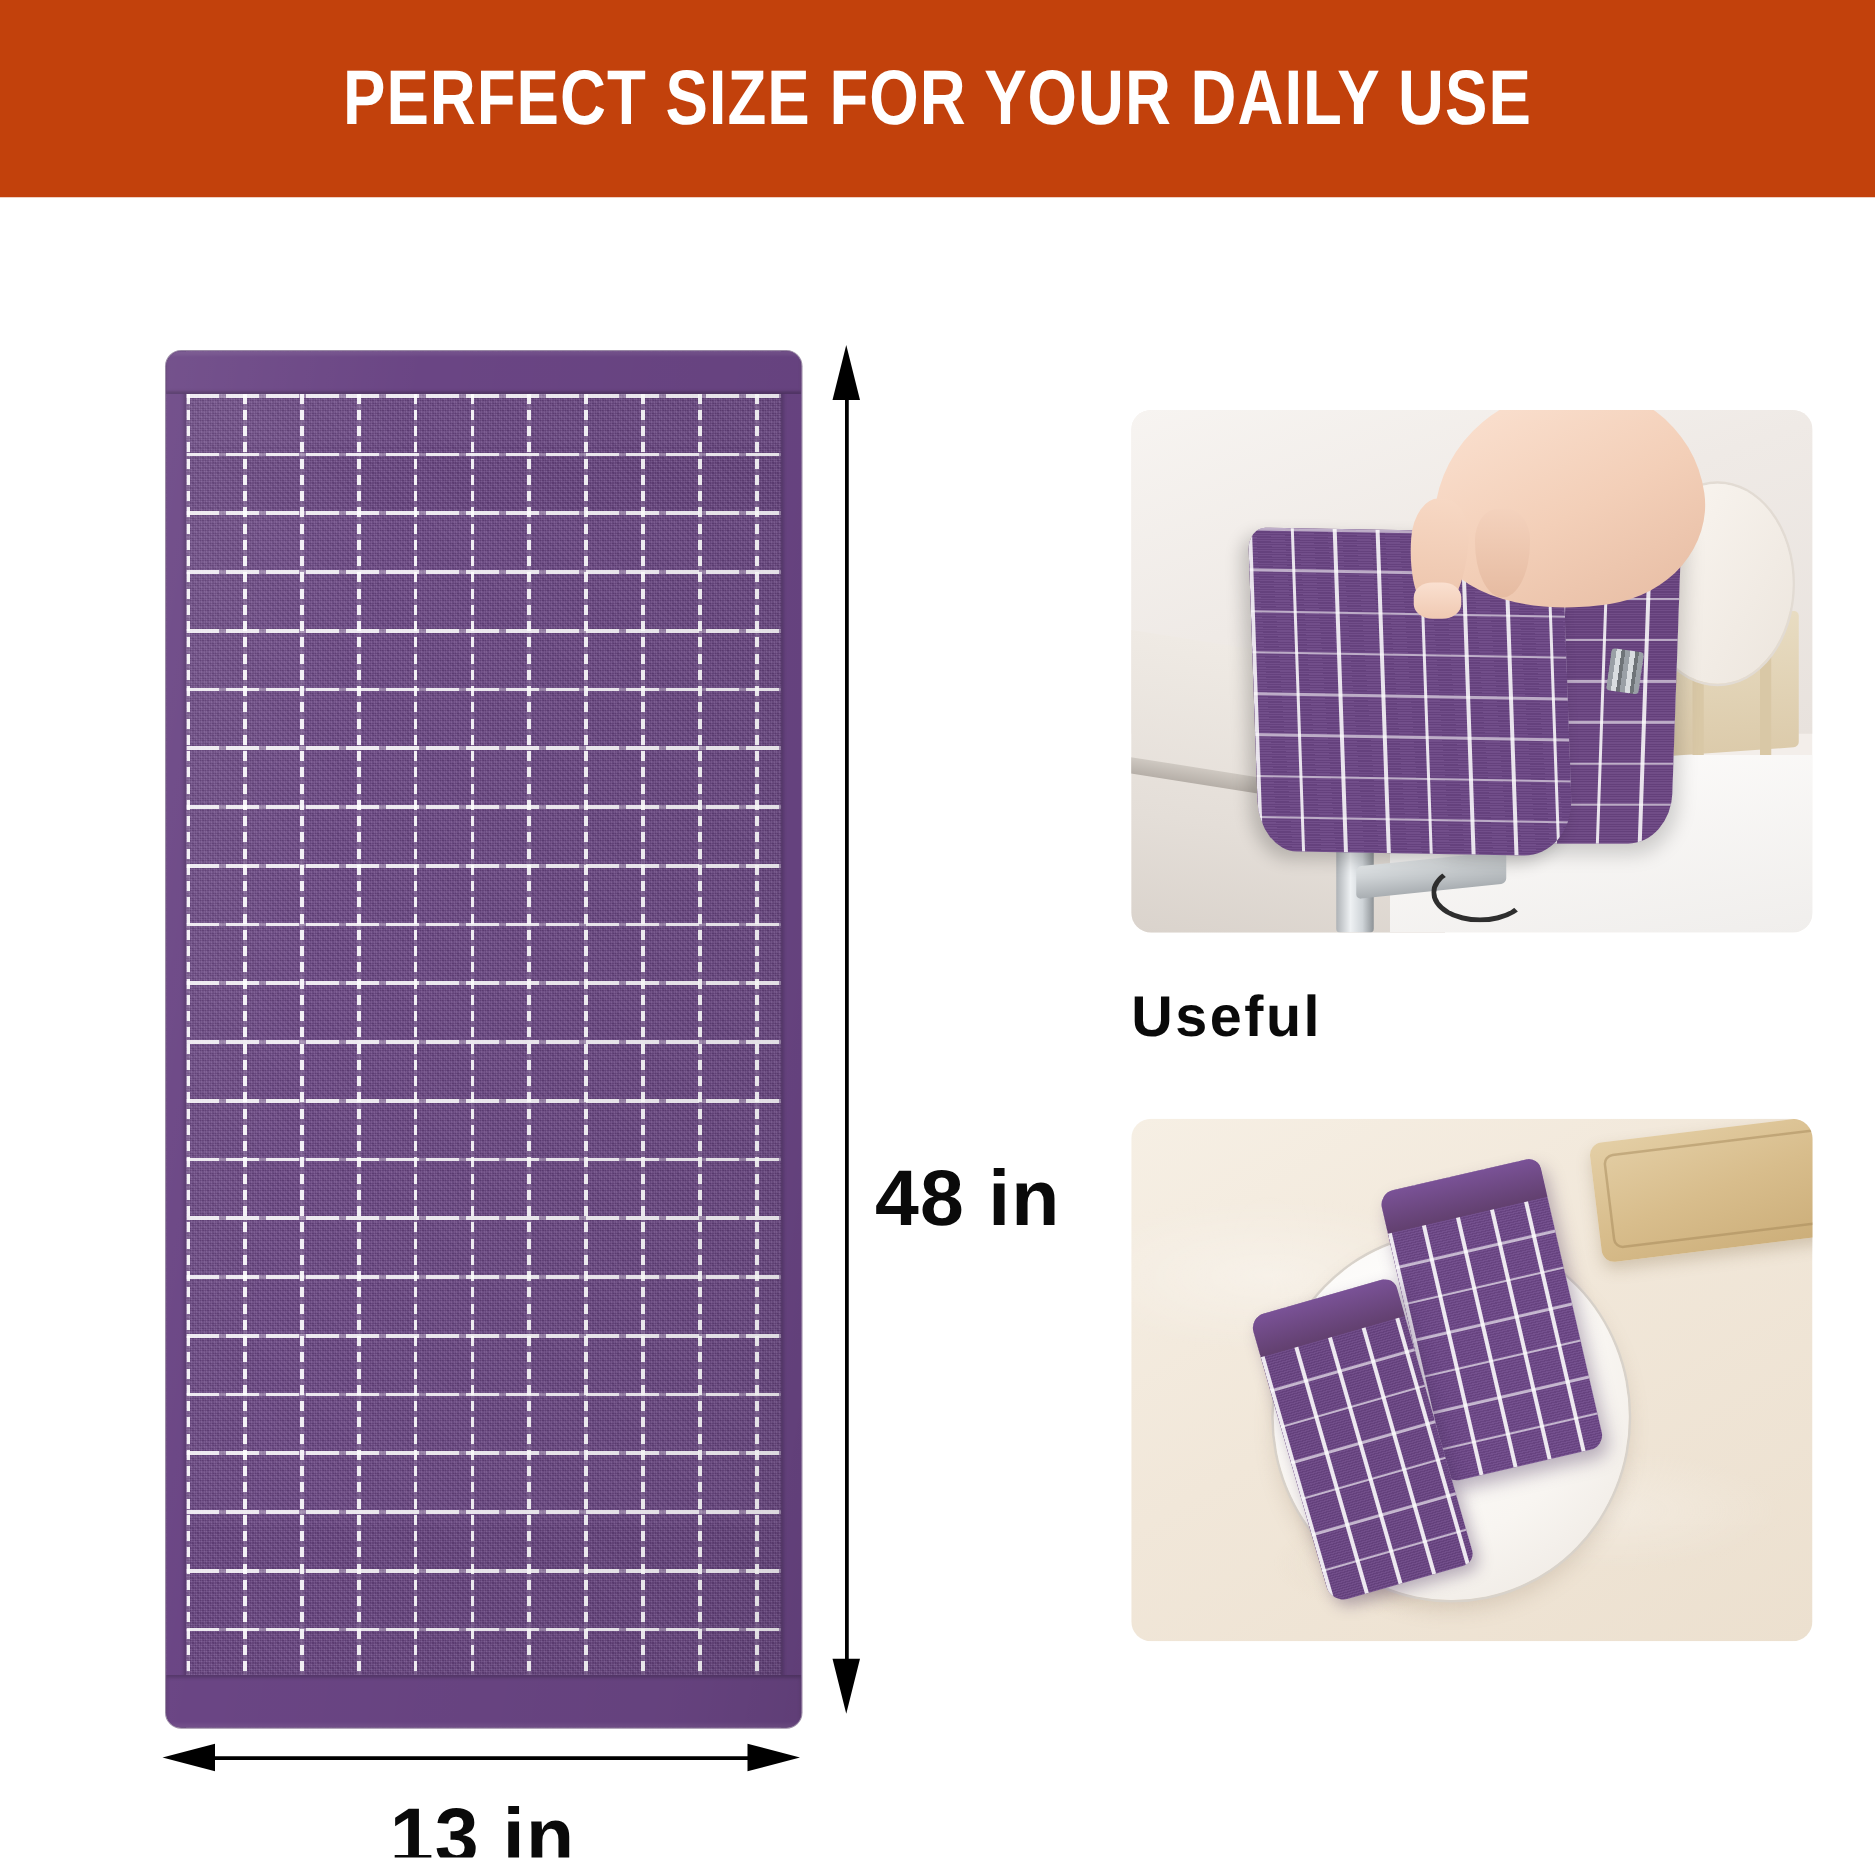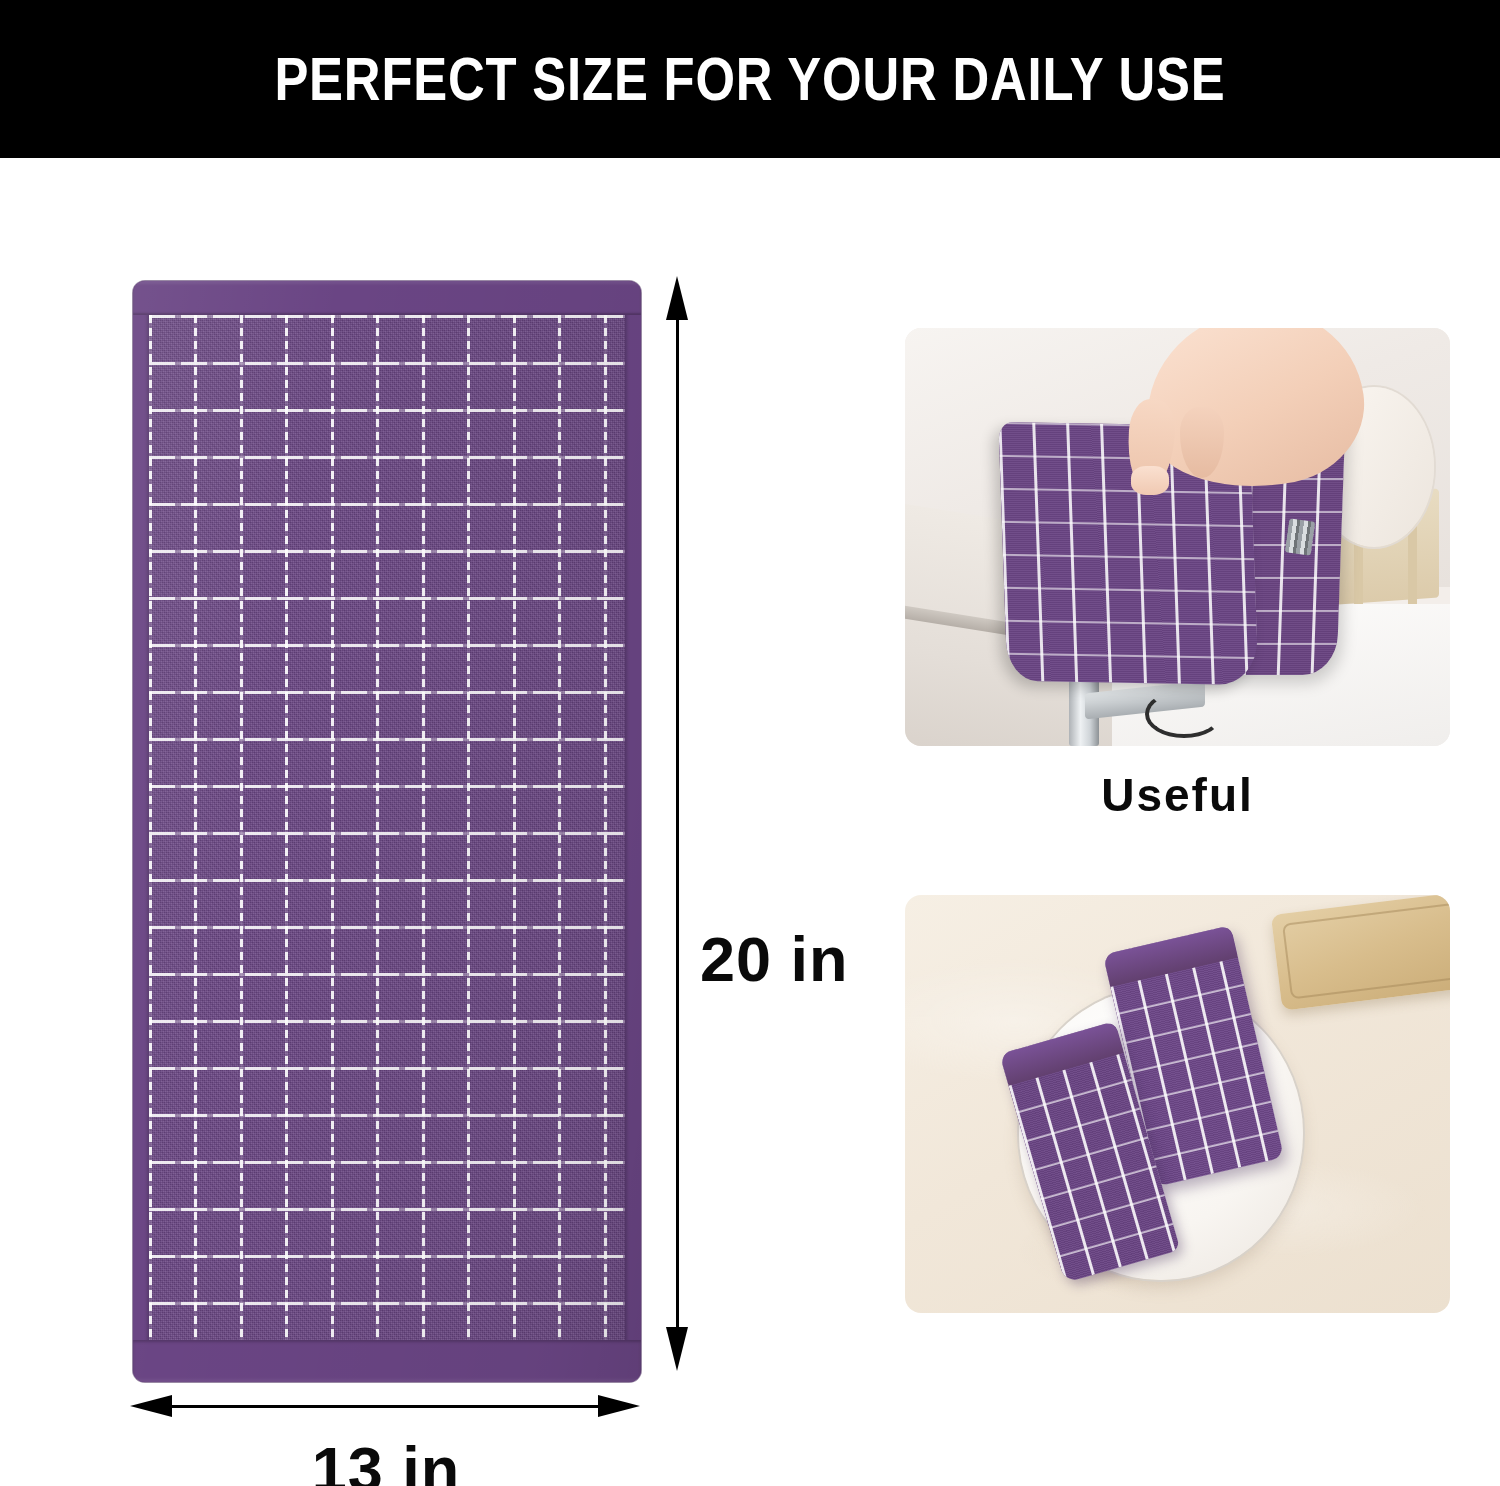--- a/index.html
+++ b/index.html
@@ -7,21 +7,21 @@
     width:1500px;height:1486px;
     background:#ffffff;
     font-family:"Liberation Sans","DejaVu Sans",sans-serif;
     overflow:hidden;
     position:relative;
   }
 
   
   .banner{
     position:absolute;left:0;top:0;width:1500px;height:158px;
-    background:#000000;
+    background:#c2410c;
     display:flex;align-items:center;justify-content:center;
   }
   .banner-title{
     color:#ffffff;
     font-family:"Liberation Sans Narrow","Liberation Sans",sans-serif;
     font-weight:bold;
     font-size:62px;
     letter-spacing:1px;
     transform:scaleX(.82);
     transform-origin:center center;
@@ -110,22 +110,22 @@
     position:absolute;left:0;top:1275px;width:772px;text-align:center;
     font-size:63px;font-weight:bold;color:#0a0a0a;letter-spacing:1px;
   }
 
   
   .photo-card{position:absolute;border-radius:16px;overflow:hidden;}
   .card-useful{left:905px;top:170px;width:545px;height:418px;}
   .card-beauty{left:905px;top:737px;width:545px;height:418px;}
 
   .caption{
-    position:absolute;width:545px;left:905px;text-align:center;
-    font-size:46px;font-weight:bold;color:#0a0a0a;letter-spacing:2px;
+    position:absolute;width:545px;left:905px;
+    font-size:46px;font-weight:bold;color:#0a0a0a;letter-spacing:2px;margin-top:18px;
   }
   .cap-useful{top:610px;}
   .cap-beauty{top:1178px;}
 
   
   .s1{position:absolute;inset:0;background:#f3eeea;}
   .s1 .wall{position:absolute;left:0;top:0;width:100%;height:62%;
       background:linear-gradient(160deg,#f7f4f1 0%,#efeae6 45%,#e8e2dd 100%);}
   .s1 .counter{position:absolute;left:0;top:42%;width:46%;height:58%;
       background:linear-gradient(180deg,#efeae4 0%,#e4ded8 60%,#dad3cc 100%);
@@ -236,21 +236,21 @@
       <div class="hem-bottom"></div>
       <div class="sheen"></div>
     </div>
   </div>
 
   <div class="dim-v">
     <div class="head-up"></div>
     <div class="shaft"></div>
     <div class="head-dn"></div>
   </div>
-  <div class="dim-v-label">20 in</div>
+  <div class="dim-v-label">48 in</div>
 
   <div class="dim-h">
     <div class="head-l"></div>
     <div class="shaft"></div>
     <div class="head-r"></div>
   </div>
   <div class="dim-h-label">13 in</div>
 
   <div class="photo-card card-useful">
     <div class="s1">

